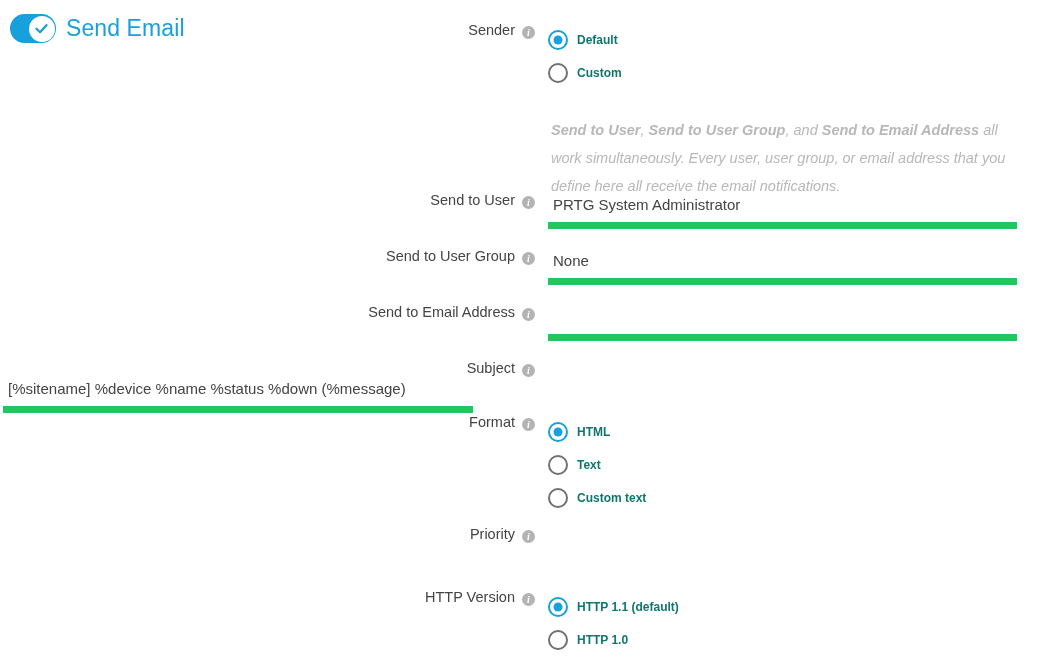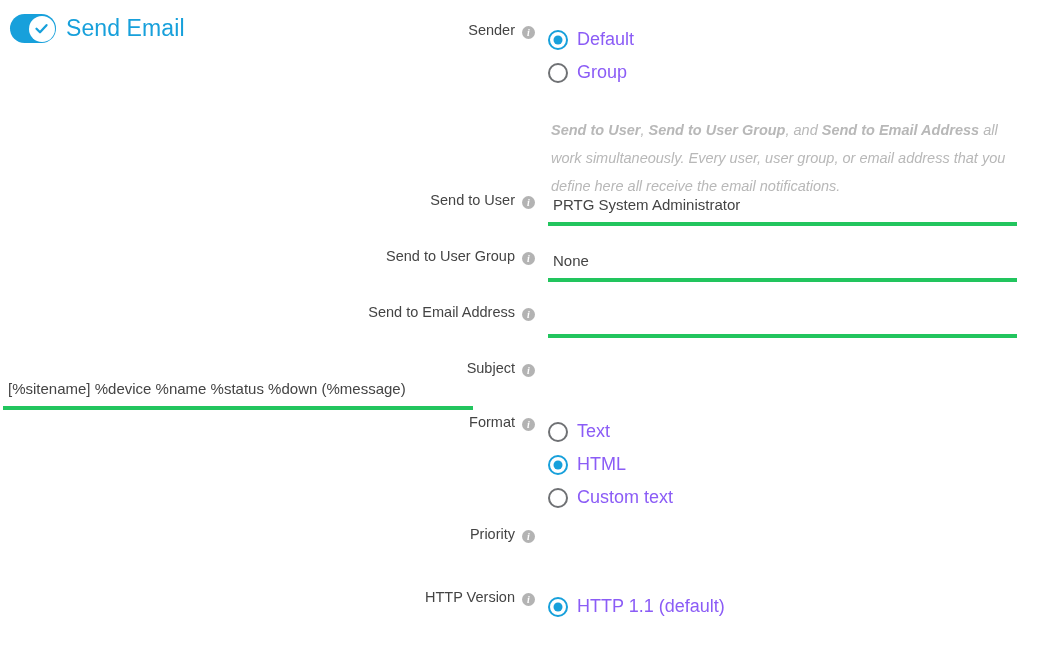--- a/index.html
+++ b/index.html
@@ -94,21 +94,21 @@
   }
   .field-cell {
     flex: 1 1 auto;
     padding-left: 3px;
   }
 
   
   .text-input {
     width: 469px;
     border: none;
-    border-bottom: 4px solid #22c55e;
+    border-bottom: 7px solid #22c55e;
     background: transparent;
     font-family: "Liberation Sans", sans-serif;
     font-size: 15px;
     color: #444;
     padding: 4px 4px 9px 5px;
     outline: none;
     display: block;
   }
   .text-input::placeholder { color: #bdbdbd; }
   .text-input.wide { width: 470px; }
@@ -139,22 +139,23 @@
     position: absolute;
     left: 50%;
     top: 50%;
     transform: translate(-50%, -50%);
     width: 9px;
     height: 9px;
     border-radius: 50%;
     background: #17a0db;
   }
   .radio-label {
-    font-size: 18px;
-    color: #8b5cf6;
+    font-size: 12px;
+    color: #0f766e;
+    font-weight: bold;
   }
 
   
   .hint {
     width: 468px;
     font-size: 14.5px;
     line-height: 28px;
     color: #b8b8b8;
     font-style: italic;
     padding: 8px 0 4px 3px;
@@ -194,21 +195,21 @@
       <span class="info-icon">i</span>
     </div>
     <div class="field-cell">
       <div class="radio-group">
         <div class="radio-opt">
           <span class="radio checked"></span>
           <span class="radio-label">Default</span>
         </div>
         <div class="radio-opt">
           <span class="radio"></span>
-          <span class="radio-label">Group</span>
+          <span class="radio-label">Custom</span>
         </div>
       </div>
     </div>
   </div>
 
   <div class="row r-hint">
     <div class="label-cell"></div>
     <div class="field-cell">
       <div class="hint"><b>Send to User</b><span>, </span><b>Send to User Group</b><span>, and </span><b>Send to Email Address</b><span> all work simultaneously. Every user, user group, or email address that you define here all receive the email notifications.</span></div>
     </div>
@@ -255,28 +256,28 @@
   </div>
 
   <div class="row r-format">
     <div class="label-cell">
       <span class="label-text">Format</span>
       <span class="info-icon">i</span>
     </div>
     <div class="field-cell">
       <div class="radio-group">
         <div class="radio-opt">
+          <span class="radio checked"></span>
+          <span class="radio-label">HTML</span>
+        </div>
+        <div class="radio-opt">
           <span class="radio"></span>
           <span class="radio-label">Text</span>
         </div>
         <div class="radio-opt">
-          <span class="radio checked"></span>
-          <span class="radio-label">HTML</span>
-        </div>
-        <div class="radio-opt">
           <span class="radio"></span>
           <span class="radio-label">Custom text</span>
         </div>
       </div>
     </div>
   </div>
 
   <div class="row r-priority">
     <div class="label-cell">
       <span class="label-text">Priority</span>
@@ -288,17 +289,21 @@
     <div class="label-cell">
       <span class="label-text">HTTP Version</span>
       <span class="info-icon">i</span>
     </div>
     <div class="field-cell">
       <div class="radio-group">
         <div class="radio-opt">
           <span class="radio checked"></span>
           <span class="radio-label">HTTP 1.1 (default)</span>
         </div>
+        <div class="radio-opt">
+          <span class="radio"></span>
+          <span class="radio-label">HTTP 1.0</span>
+        </div>
       </div>
     </div>
   </div>
 
 </div>
 
 </body></html>

